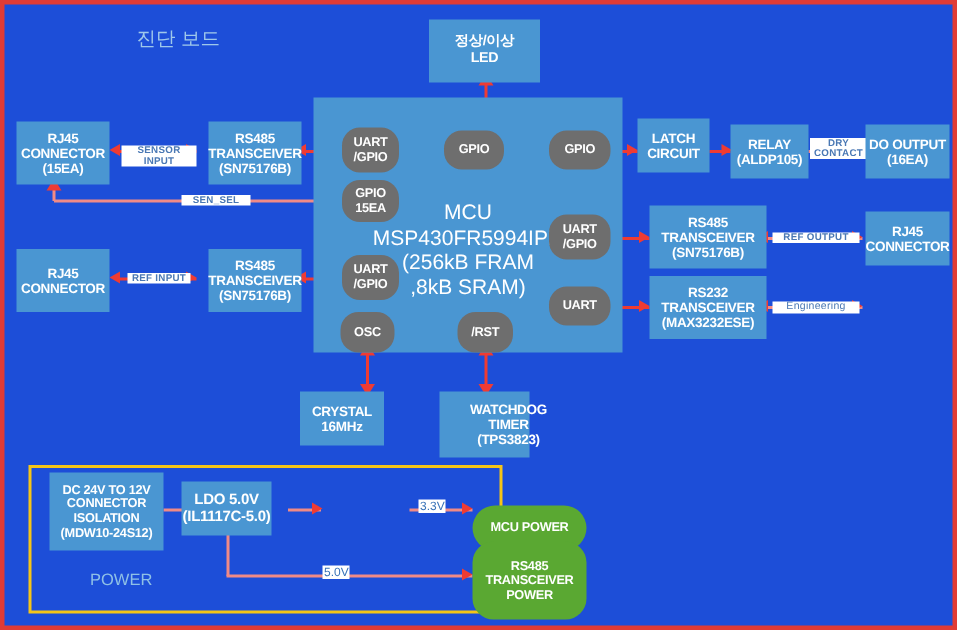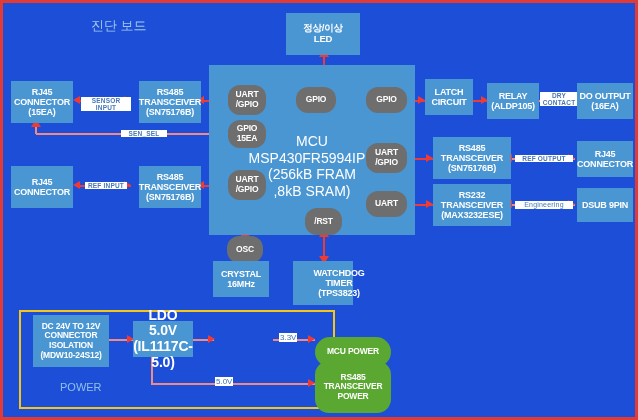--- a/index.html
+++ b/index.html
@@ -169,21 +169,21 @@
 MSP430FR5994IPN
 (256kB FRAM
 ,8kB SRAM)</div>
 
   <div class="blk gray" style="left:225px;top:82px;width:38px;height:30px;font-size:8.5px;">UART
 /GPIO</div>
   <div class="blk gray" style="left:225px;top:117px;width:38px;height:28px;font-size:8.5px;">GPIO
 15EA</div>
   <div class="blk gray" style="left:225px;top:167px;width:38px;height:30px;font-size:8.5px;">UART
 /GPIO</div>
-  <div class="blk gray" style="left:224px;top:205px;width:36px;height:27px;font-size:8.5px;margin-top:28px;">OSC</div>
+  <div class="blk gray" style="left:224px;top:205px;width:36px;height:27px;font-size:8.5px;">OSC</div>
 
   <div class="blk gray" style="left:293px;top:84px;width:40px;height:26px;font-size:8.5px;">GPIO</div>
   <div class="blk gray" style="left:302px;top:205px;width:37px;height:27px;font-size:8.5px;">/RST</div>
 
   <div class="blk gray" style="left:363px;top:84px;width:41px;height:26px;font-size:8.5px;">GPIO</div>
   <div class="blk gray" style="left:363px;top:140px;width:41px;height:30px;font-size:8.5px;">UART
 /GPIO</div>
   <div class="blk gray" style="left:363px;top:188px;width:41px;height:26px;font-size:8.5px;">UART</div>
 
   <div class="blk" style="left:422px;top:76px;width:48px;height:36px;font-size:9px;">LATCH
@@ -195,33 +195,32 @@
 
   <div class="blk" style="left:430px;top:134px;width:78px;height:42px;font-size:9px;">RS485
 TRANSCEIVER
 (SN75176B)</div>
   <div class="blk" style="left:574px;top:138px;width:56px;height:36px;font-size:9px;">RJ45
 CONNECTOR</div>
 
   <div class="blk" style="left:430px;top:181px;width:78px;height:42px;font-size:9px;">RS232
 TRANSCEIVER
 (MAX3232ESE)</div>
-  <div class="blk" style="left:574px;top:185px;width:56px;height:34px;font-size:9px;">DSUB 9PIN</div>
-
-  <div class="blk" style="left:210px;top:258px;width:56px;height:36px;font-size:9px;">CRYSTAL
+
+  <div class="blk" style="left:197px;top:258px;width:56px;height:36px;font-size:9px;">CRYSTAL
 16MHz</div>
   <div class="blk" style="left:290px;top:258px;width:60px;height:44px;font-size:9px;padding-left:32px;">WATCHDOG
 TIMER
 (TPS3823)</div>
 
   <div class="blk" style="left:30px;top:312px;width:76px;height:52px;font-size:8.5px;">DC 24V TO 12V
 CONNECTOR
 ISOLATION
 (MDW10-24S12)</div>
-  <div class="blk" style="left:130px;top:318px;width:60px;height:36px;font-size:14px;">LDO 5.0V
+  <div class="blk" style="left:118px;top:318px;width:60px;height:36px;font-size:10px;">LDO 5.0V
 (IL1117C-5.0)</div>
 
   <div class="blk green pill" style="left:312px;top:334px;width:76px;height:30px;font-size:8.5px;">MCU POWER</div>
   <div class="blk green rrect" style="left:312px;top:358px;width:76px;height:52px;font-size:8.5px;">RS485
 TRANSCEIVER
 POWER</div>
 
 </div>
 
 </body></html>

